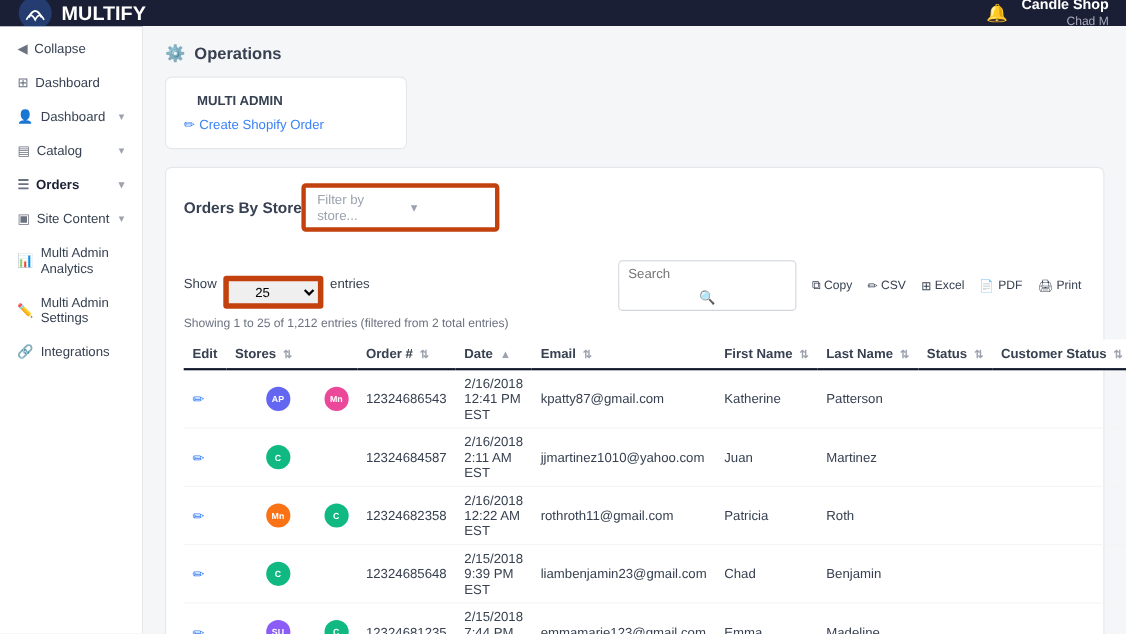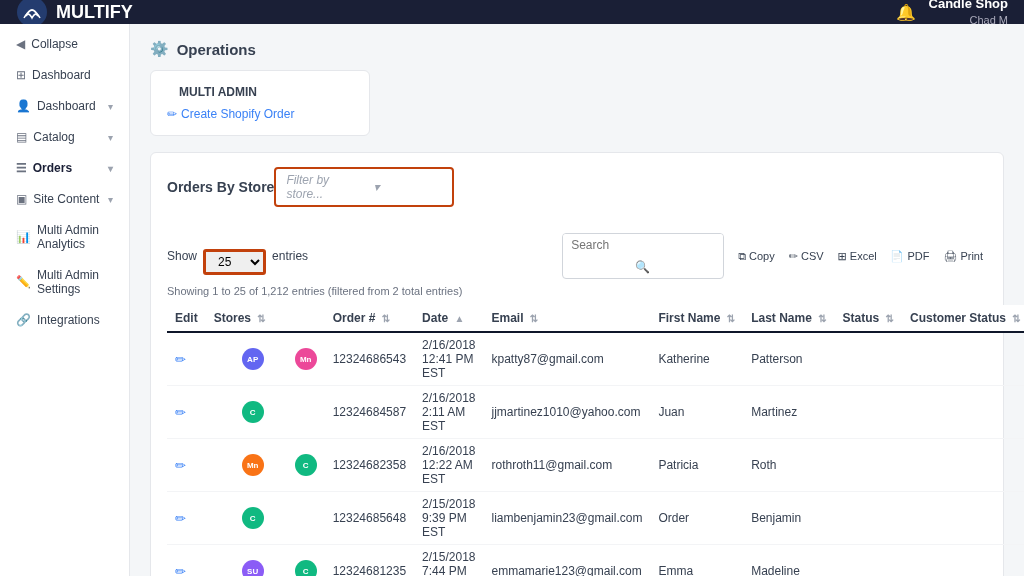--- a/index.html
+++ b/index.html
@@ -125,54 +125,53 @@
       align-items: center;
       justify-content: flex-start;
       margin-bottom: 26px;
     }
     .orders-title {
       font-size: 14px;
       font-weight: 600;
       color: #374151;
     }
     .filter-store {
-      border: 2px solid #c2410c;
+      border: 4px solid #c2410c;
       border-radius: 4px;
       padding: 4px 10px;
       font-size: 12px;
       color: #9ca3af;
       display: flex;
       align-items: center;
       gap: 18px;
       min-width: 180px;
       background: white;
       cursor: pointer;
-      font-style: italic;
     }
     .filter-store span { flex: 1; }
 
     
     .table-controls {
       display: flex;
       align-items: center;
       justify-content: space-between;
       margin-bottom: 6px;
     }
     .show-entries {
       display: flex;
       align-items: flex-start;
       gap: 6px;
       font-size: 12px;
       color: #374151;
       margin-top: 12px;
     }
     .entries-select {
-      border: 3px solid #c2410c;
+      border: 5px solid #c2410c;
       border-radius: 3px;
-      padding: 2px 8px;
+      padding: 2px 20px;
       font-size: 12px;
     }
     .search-box {
       display: flex;
       align-items: center;
       border: 1px solid #d1d5db;
       border-radius: 4px;
       overflow: hidden;
       background: white;
       flex-direction: column;
@@ -452,21 +451,21 @@
             <tr>
               <td><span class="edit-icon">✏</span></td>
               <td>
                 <div class="store-badges">
                   <span class="badge badge-c">C</span>
                 </div>
               </td>
               <td>12324685648</td>
               <td>2/15/2018 9:39 PM EST</td>
               <td>liambenjamin23@gmail.com</td>
-              <td>Order</td>
+              <td>Chad</td>
               <td>Benjamin</td>
               <td></td>
               <td></td>
             </tr>
             <tr>
               <td><span class="edit-icon">✏</span></td>
               <td>
                 <div class="store-badges">
                   <span class="badge badge-su">SU</span>
                   <span class="badge badge-c">C</span>

